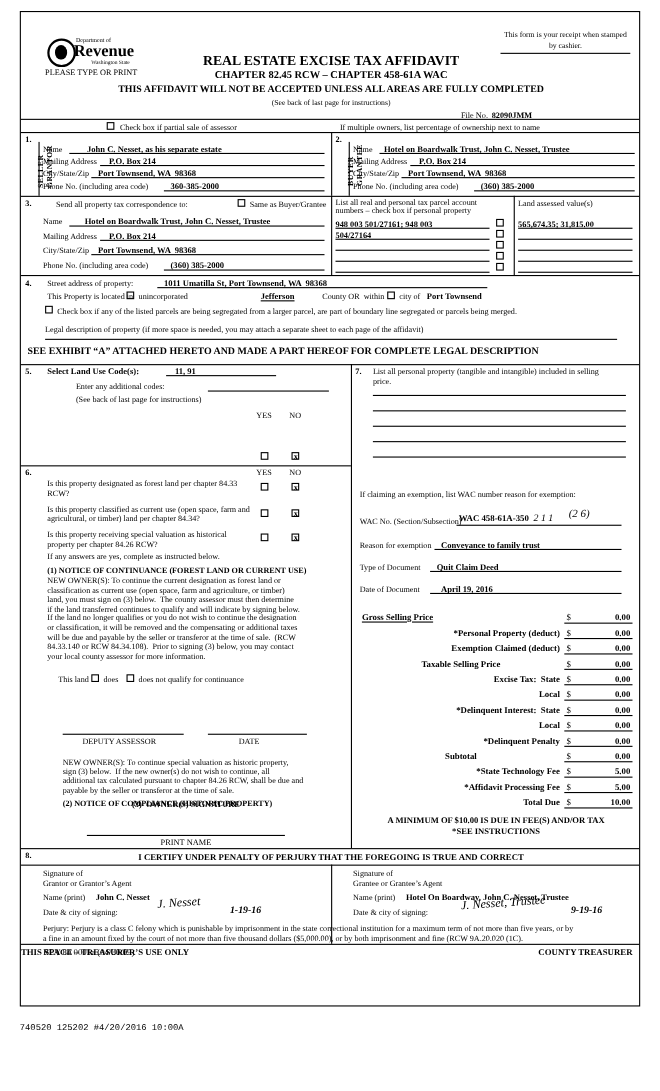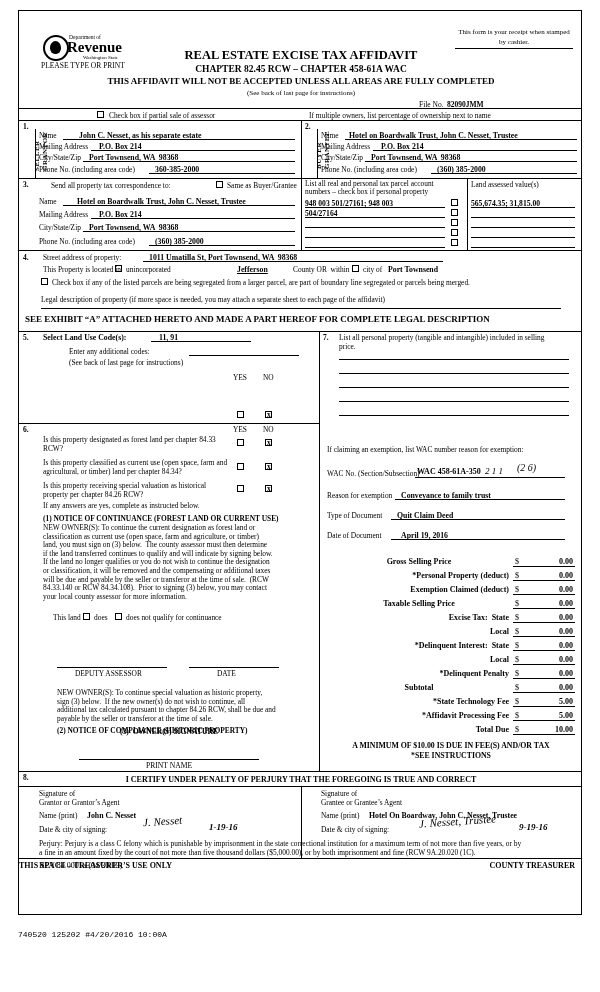--- a/index.html
+++ b/index.html
@@ -320,21 +320,21 @@
 
     <div class="t" style="left:308px;top:500px;">Type of Document</div>
     <div class="t b" style="left:378px;top:500px;font-size:7.8px;">Quit Claim Deed</div>
     <div class="ul-line" style="left:372px;top:508px;width:174px;"></div>
 
     <div class="t" style="left:308px;top:520px;">Date of Document</div>
     <div class="t b" style="left:382px;top:520px;font-size:7.8px;">April 19, 2016</div>
     <div class="ul-line" style="left:372px;top:528px;width:174px;"></div>
 
     <div id="money-lines">
-        <div class="t b" style="left: 310px; top: 546px; width: 180px; text-align: center; font-size: 8px;">Gross Selling Price</div>
+        <div class="t b" style="left: 310px; top: 546px; width: 180px; text-align: left; font-size: 8px; text-decoration: underline;">Gross Selling Price</div>
         <div class="t" style="left: 496px; top: 546px; font-size: 8px;">$</div>
         <div class="t b" style="left: 504px; top: 546px; width: 50px; text-align: right; font-size: 8px;">0.00</div>
         <div class="ul-line" style="left: 494px; top: 555px; width: 62px;"></div>
         <div class="t b" style="left: 310px; top: 560px; width: 180px; text-align: right; font-size: 8px;">*Personal Property (deduct)</div>
         <div class="t" style="left: 496px; top: 560px; font-size: 8px;">$</div>
         <div class="t b" style="left: 504px; top: 560px; width: 50px; text-align: right; font-size: 8px;">0.00</div>
         <div class="ul-line" style="left: 494px; top: 569px; width: 62px;"></div>
         <div class="t b" style="left: 310px; top: 574px; width: 180px; text-align: right; font-size: 8px;">Exemption Claimed (deduct)</div>
         <div class="t" style="left: 496px; top: 574px; font-size: 8px;">$</div>
         <div class="t b" style="left: 504px; top: 574px; width: 50px; text-align: right; font-size: 8px;">0.00</div>

